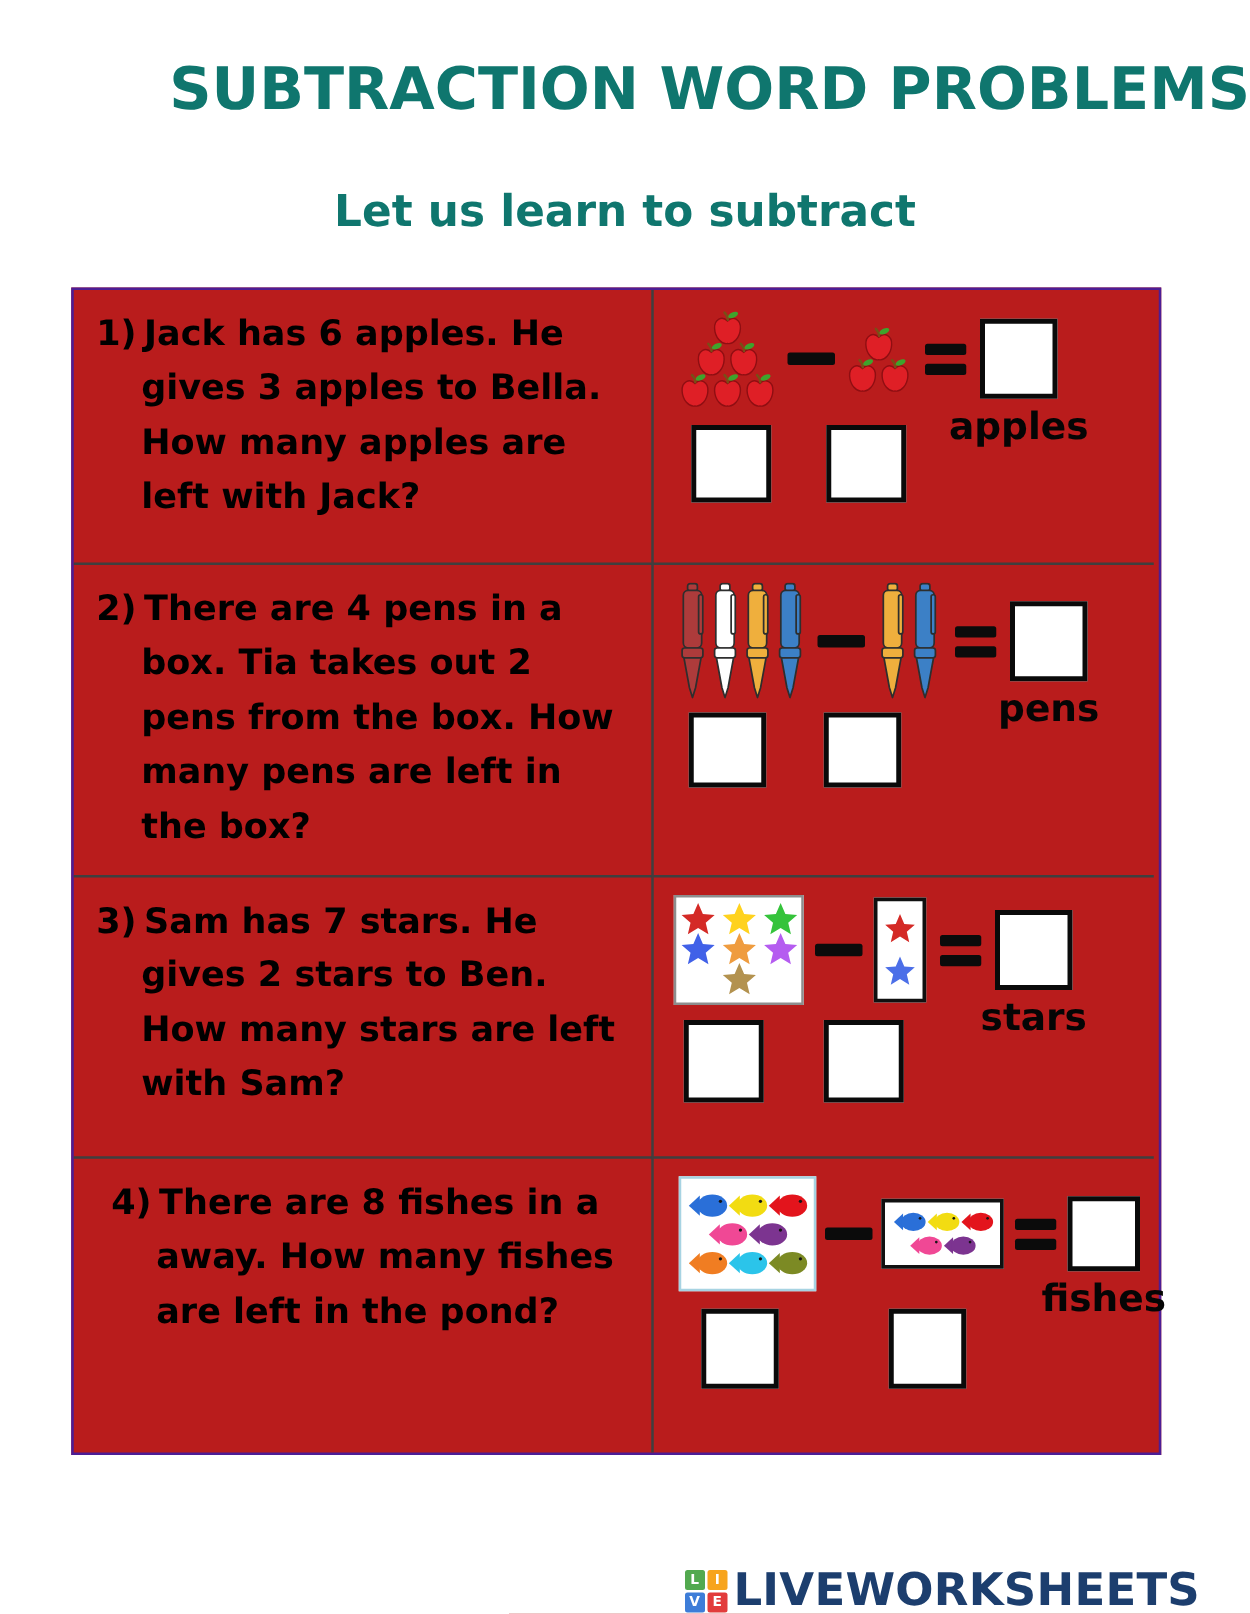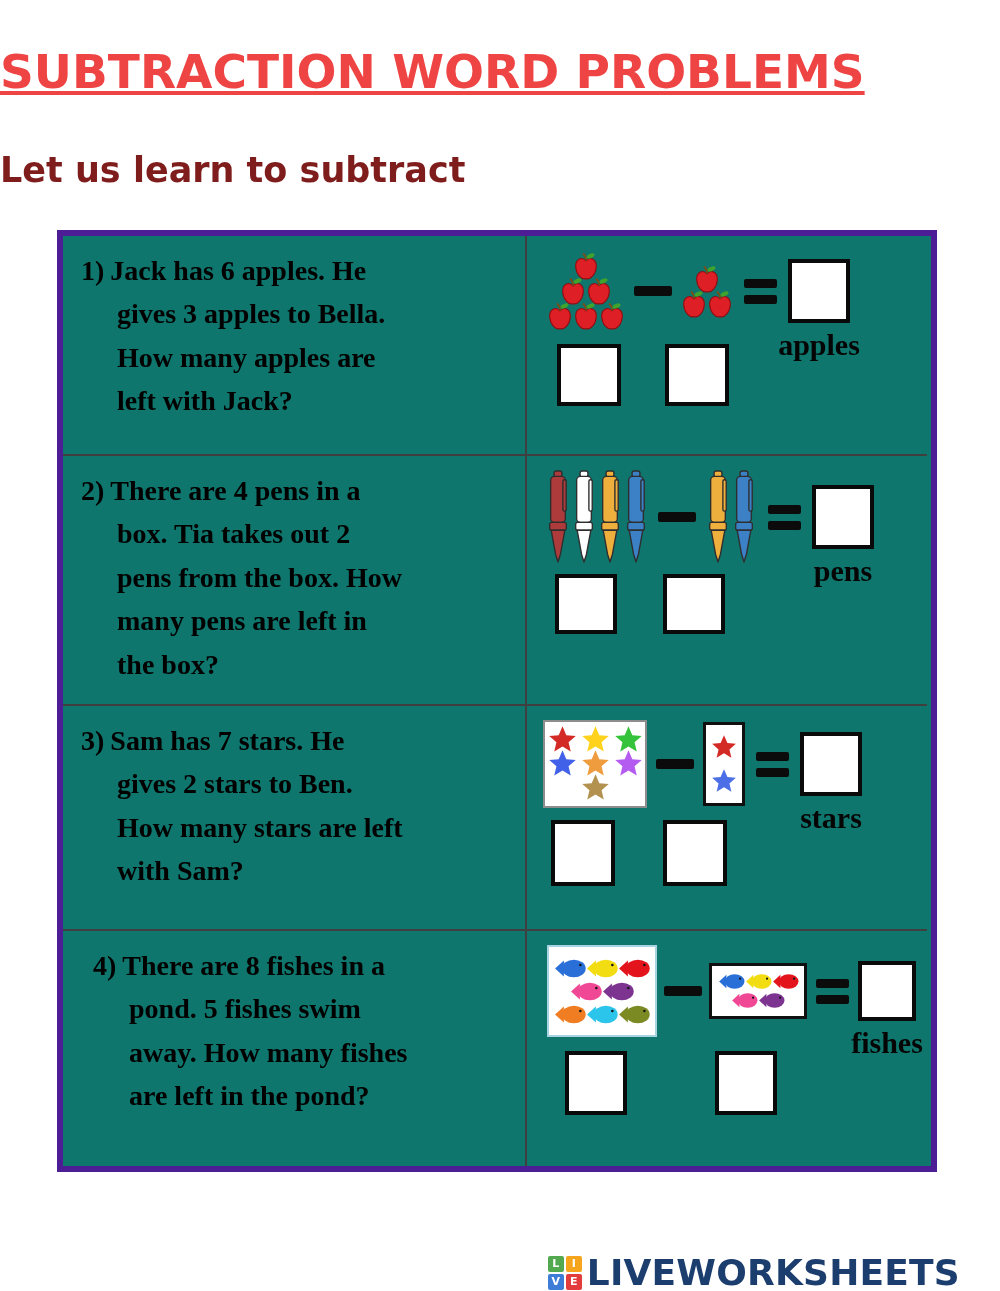--- a/index.html
+++ b/index.html
@@ -1,28 +1,28 @@
 <!DOCTYPE html>
 <html><head>
 <meta charset="utf-8">
 <style>
   html,body{margin:0;padding:0;}
   body{
     width:1000px;height:1291px;position:relative;overflow:hidden;
     background:#ffffff;font-family:"DejaVu Sans","Liberation Sans",sans-serif;color:#000;
   }
-  .page-title{position:absolute;top:44px;left:0;width:100%;text-align:left;
-    font-size:47px;font-weight:800;letter-spacing:0;color:#ef4444;text-decoration:underline;}
-  .page-subtitle{position:absolute;top:150px;left:0;width:100%;
-    font-size:35px;font-weight:800;color:#7f1d1d;}
+  .page-title{position:absolute;top:44px;left:0;width:100%;text-align:right;
+    font-size:47px;font-weight:800;letter-spacing:0;color:#0f766e;}
+  .page-subtitle{position:absolute;top:150px;left:0;width:100%;text-align:center;
+    font-size:35px;font-weight:800;color:#0f766e;}
 
   .worksheet{position:absolute;top:230px;left:57px;width:868px;
-    border:6px solid #4c1d95;display:grid;
+    border:2px solid #4c1d95;display:grid;
     grid-template-columns:464px 400px;
-    grid-template-rows:220px 250px 225px 235px;background:#0f766e;font-family:Liberation Serif, serif;}
+    grid-template-rows:220px 250px 225px 235px;background:#b91c1c;}
   .cell{box-sizing:border-box;border-bottom:2px solid #3f3f3f;}
   .worksheet .cell:nth-last-child(-n+2){border-bottom:none;margin-left:12px;}
   .text-cell{border-right:2px solid #3f3f3f;padding:13px 8px 0 18px;}
   .text-cell p{margin:0;font-size:28px;font-weight:700;line-height:1.55;}
   .tline{display:block;padding-left:36px;}
   .tline.first{padding-left:0;}
   .pnum{margin-right:6px;}
 
   .fig-cell{position:relative;padding:14px 4px 0 4px;}
   .eq-row{display:flex;align-items:center;}
@@ -298,21 +298,20 @@
     </div>
     <div class="boxes-row">
       <div class="answer-box ub"></div>
       <div class="answer-box ub"></div>
     </div>
   </div>
 
   <div class="cell text-cell">
     <p>
       <span class="tline first"><span class="pnum">4)</span><span>There are 8 fishes in a</span></span>
-      <span class="tline">pond. 5 fishes swim</span>
       <span class="tline">away. How many fishes</span>
       <span class="tline">are left in the pond?</span>
     </p>
   </div>
   <div class="cell fig-cell fig-fish">
     <div class="eq-row">
       <div class="fish-box">
         <div class="fish-row">
           <svg class="fish" viewBox="0 0 44 30" fill="#2A6FD8">
               <use href="#fish-shape"></use>

